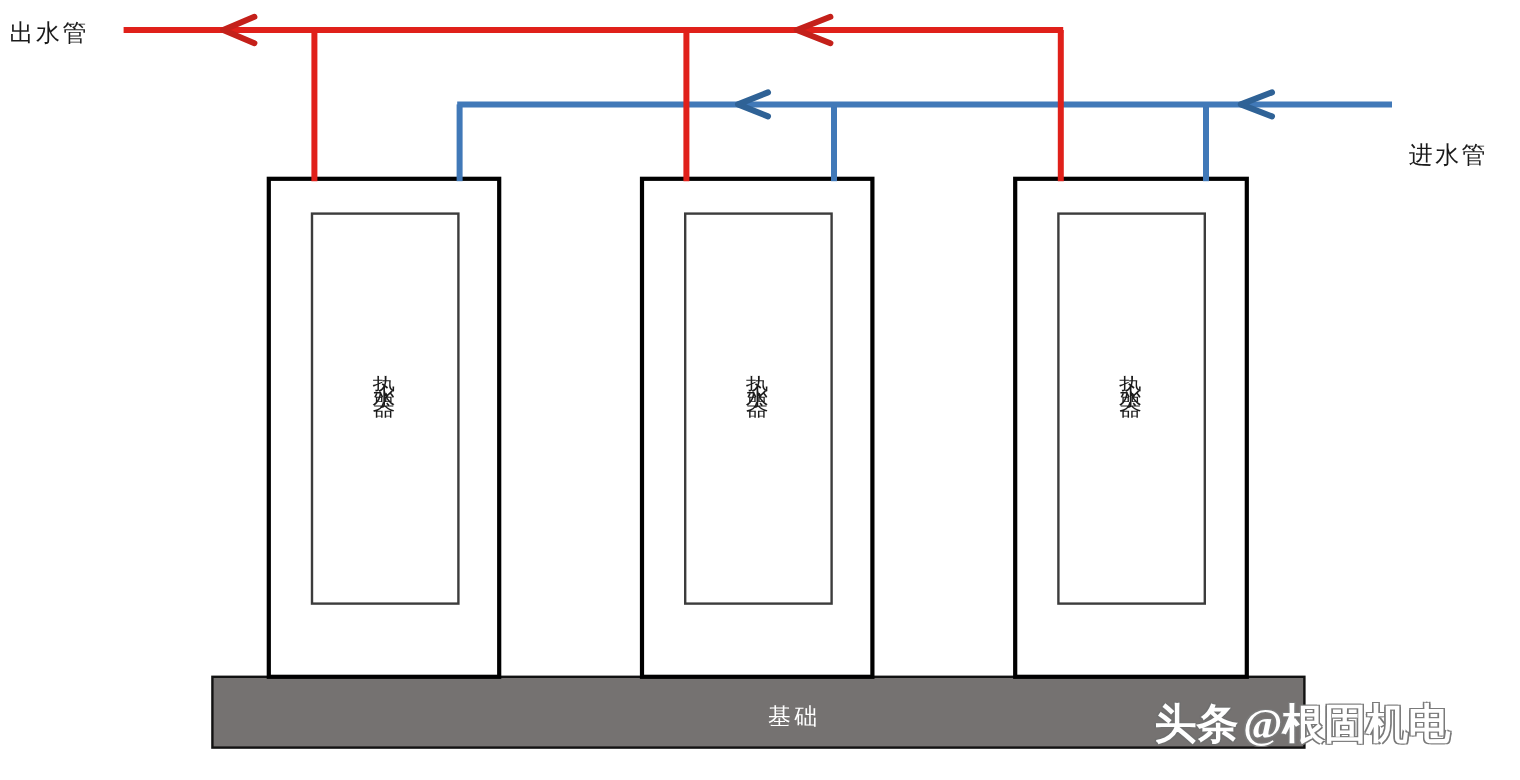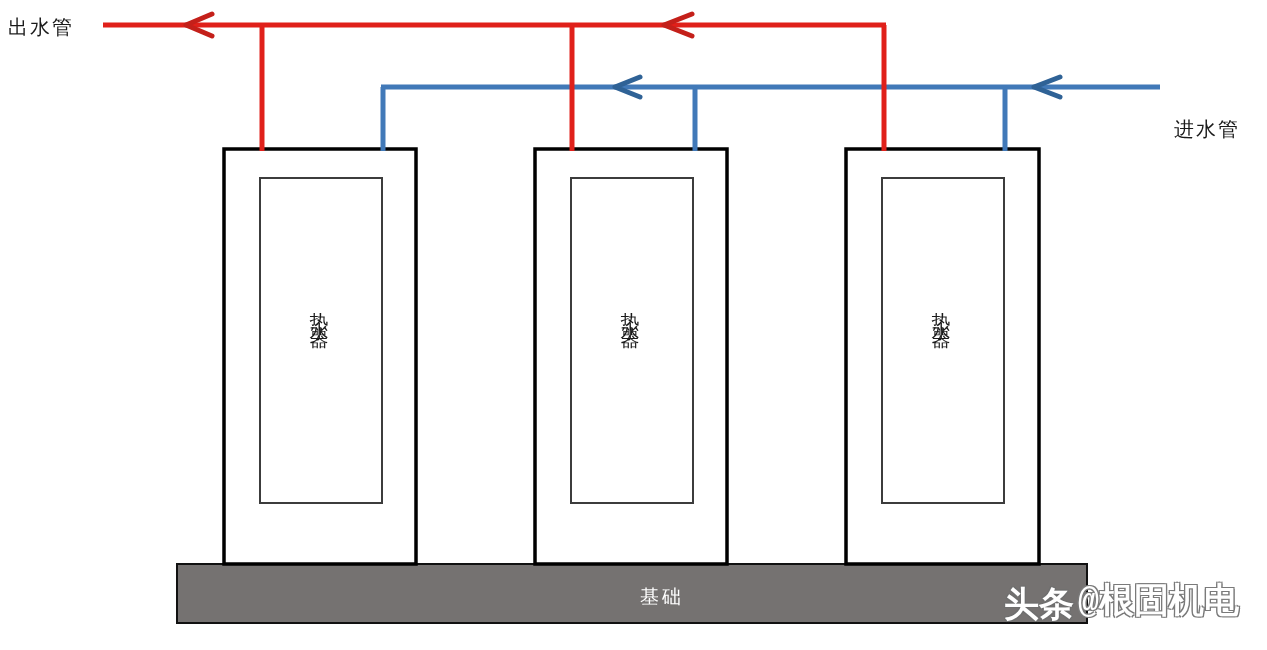--- a/index.html
+++ b/index.html
@@ -48,42 +48,42 @@
     position: absolute;
     font-family: "Liberation Serif", "DejaVu Serif", serif;
     font-size: 19px;
     color: #ffffff;
     letter-spacing: 3px;
     white-space: nowrap;
     user-select: none;
   }
   #watermark {
     position: absolute;
-    left: 1004px;
+    left: 962px;
     top: 586px;
     display: flex;
     align-items: center;
     user-select: none;
     pointer-events: none;
   }
   #watermark .wm-logo {
     font-family: "Liberation Sans", sans-serif;
     font-size: 35px;
     font-weight: bold;
     color: #ffffff;
     letter-spacing: 0px;
     text-shadow:
       -1.2px -1.2px 0 #6f6f6f,
        1.2px -1.2px 0 #6f6f6f,
       -1.2px  1.2px 0 #6f6f6f,
        1.2px  1.2px 0 #6f6f6f;
     line-height: 1;
   }
   #watermark .wm-handle {
-    font-family: Liberation Mono, monospace;
+    font-family: Liberation Serif, serif;
     font-size: 35px;
     font-weight: bold;
     color: #ffffff;
     margin-left: 4px;
     text-shadow:
       -1.2px -1.2px 0 #7a7a7a,
        1.2px -1.2px 0 #7a7a7a,
       -1.2px  1.2px 0 #7a7a7a,
        1.2px  1.2px 0 #7a7a7a;
     line-height: 1;

